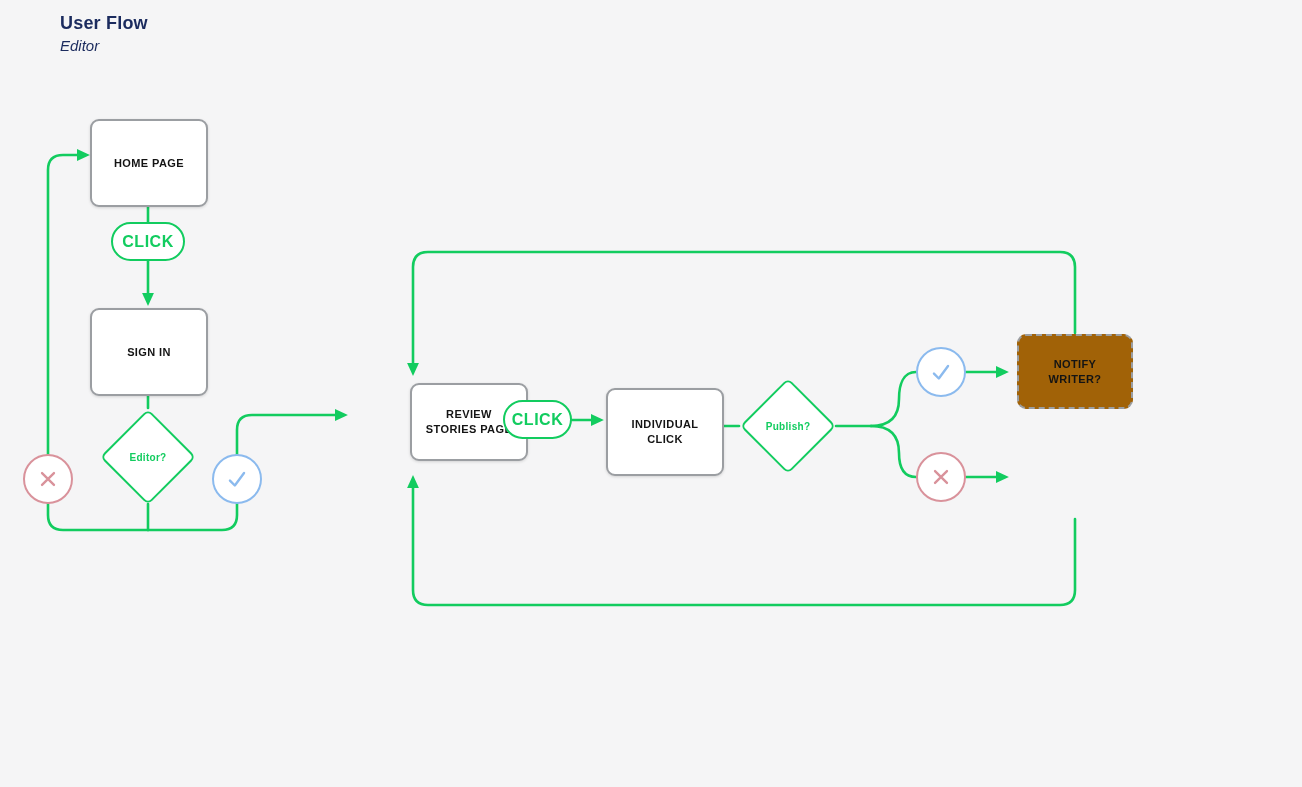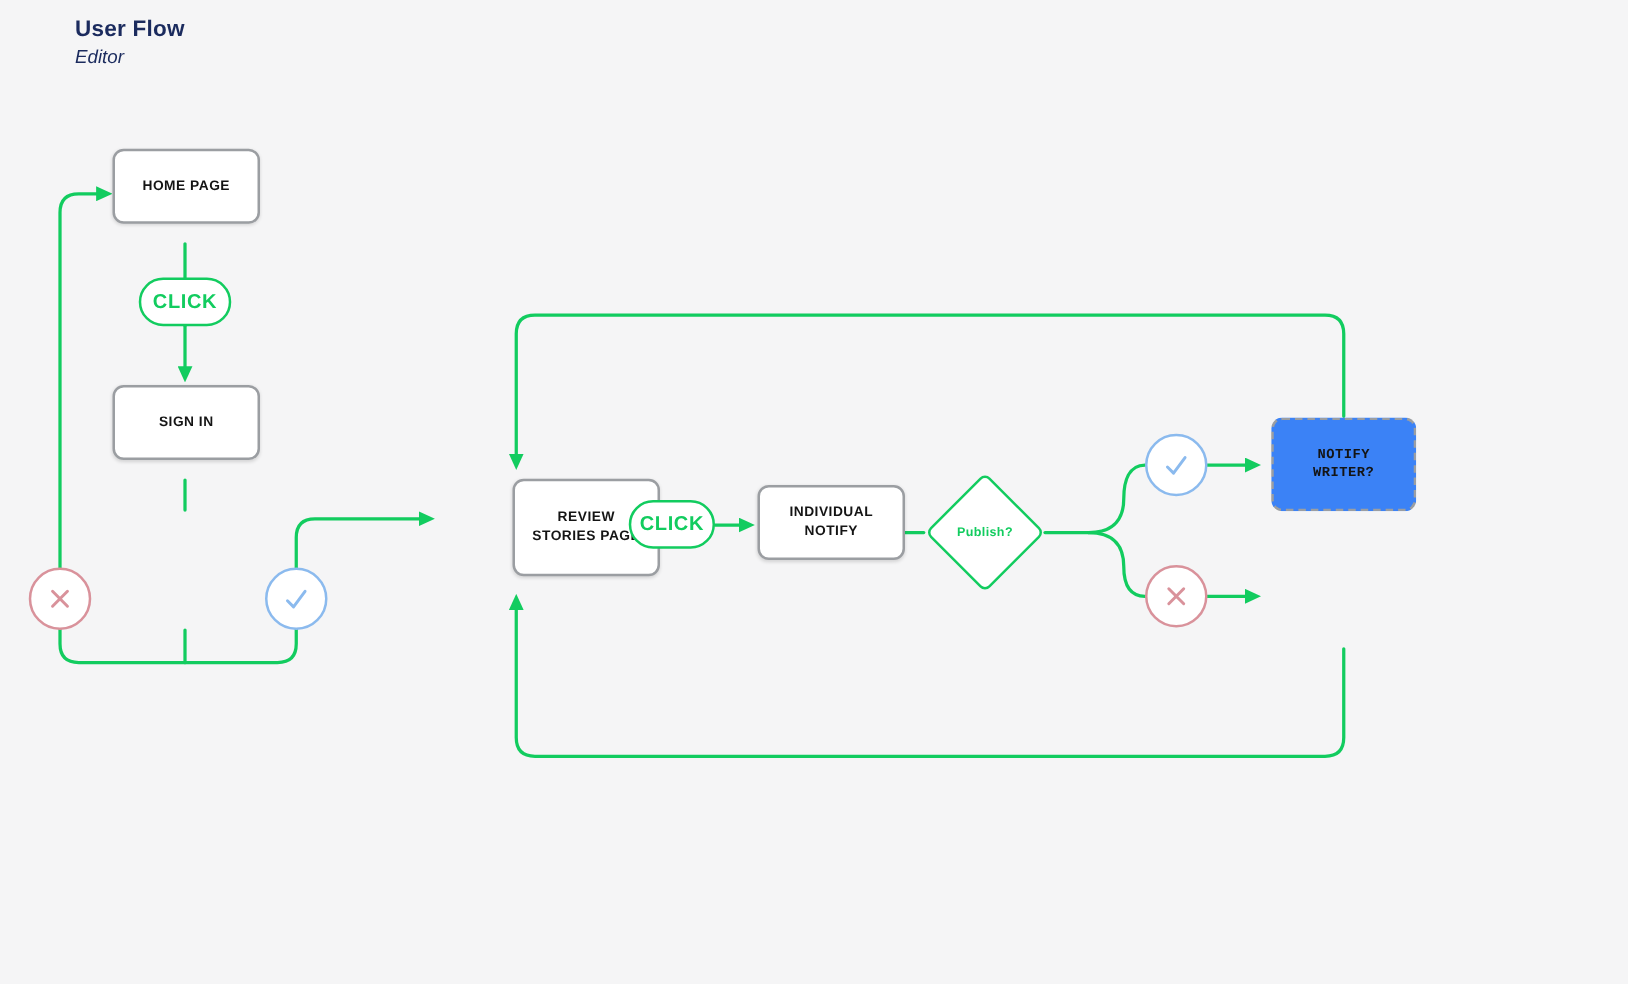--- a/index.html
+++ b/index.html
@@ -21,37 +21,36 @@
   .header .title{font-size:18px;font-weight:700;color:var(--navy);letter-spacing:.2px;}
   .header .subtitle{font-size:15px;font-weight:400;color:var(--navy);margin-top:3px;font-style:italic;}
 
   
   svg.wires{position:absolute;left:0;top:0;width:1302px;height:787px;}
   svg.wires path.wire{fill:none;stroke:var(--green);stroke-width:2.6;stroke-linecap:round;stroke-linejoin:round;}
   svg.wires marker path{fill:var(--green);stroke:none;}
 
   
   .node-box{
-    position:absolute;width:118px;height:60px;
+    position:absolute;width:118px;height:88px;
     background:#ffffff;border:2px solid var(--gray);border-radius:9px;
     display:flex;align-items:center;justify-content:center;text-align:center;
     box-shadow:0 1px 3px rgba(0,0,0,.14);
     padding:6px 8px;
   }
   .node-box .lbl, .node-dashed .lbl{
     font-size:11px;font-weight:700;color:var(--ink);letter-spacing:.4px;line-height:1.32;
   }
 
   
   .node-dashed{
     position:absolute;width:116px;height:76px;
-    background:#3b82f6;border:2px dashed var(--gray);border-radius:9px;
+    background:#a16207;border:2px dashed var(--gray);border-radius:9px;
     display:flex;align-items:center;justify-content:flex-end;text-align:center;
     padding:6px 8px;
-    font-family:Liberation Mono, monospace;
   }
 
   
   .node-pill{
     position:absolute;height:39px;background:#ffffff;
     border:2px solid var(--green);border-radius:20px;
     display:flex;align-items:center;justify-content:center;
     color:var(--green);font-size:16px;font-weight:700;letter-spacing:.5px;
   }
 
@@ -131,20 +130,24 @@
   </div>
 
   <div class="node-pill" style="left:111px;top:222px;width:74px;">
     <span>CLICK</span>
   </div>
 
   <div class="node-box" style="left:90px;top:308px;">
     <span class="lbl">SIGN IN</span>
   </div>
 
+  <div class="node-diamond" style="left:100px;top:409px;">
+    <div class="shape"></div>
+    <span class="lbl">Editor?</span>
+  </div>
 
   <div class="node-circle pink" style="left:23px;top:454px;">
     <svg viewBox="0 0 24 24">
       <path d="M6.5 6.5 L17.5 17.5 M17.5 6.5 L6.5 17.5"></path>
     </svg>
   </div>
 
   <div class="node-circle blue" style="left:212px;top:454px;">
     <svg viewBox="0 0 24 24">
       <path d="M5.5 13.5 L10 18 L18.5 6.5"></path>
@@ -153,21 +156,21 @@
 
   <div class="node-box" style="left:362px;top:383px;height:78px;margin-left:48px;">
     <span class="lbl">REVIEW STORIES PAGE</span>
   </div>
 
   <div class="node-pill" style="left:503px;top:400px;width:69px;">
     <span>CLICK</span>
   </div>
 
   <div class="node-box" style="left:606px;top:388px;">
-    <span class="lbl">INDIVIDUAL NOTIFY</span>
+    <span class="lbl">INDIVIDUAL CLICK</span>
   </div>
 
   <div class="node-diamond" style="left:740px;top:378px;">
     <div class="shape"></div>
     <span class="lbl">Publish?</span>
   </div>
 
   <div class="node-circle blue" style="left:916px;top:347px;">
     <svg viewBox="0 0 24 24">
       <path d="M5.5 13.5 L10 18 L18.5 6.5"></path>

